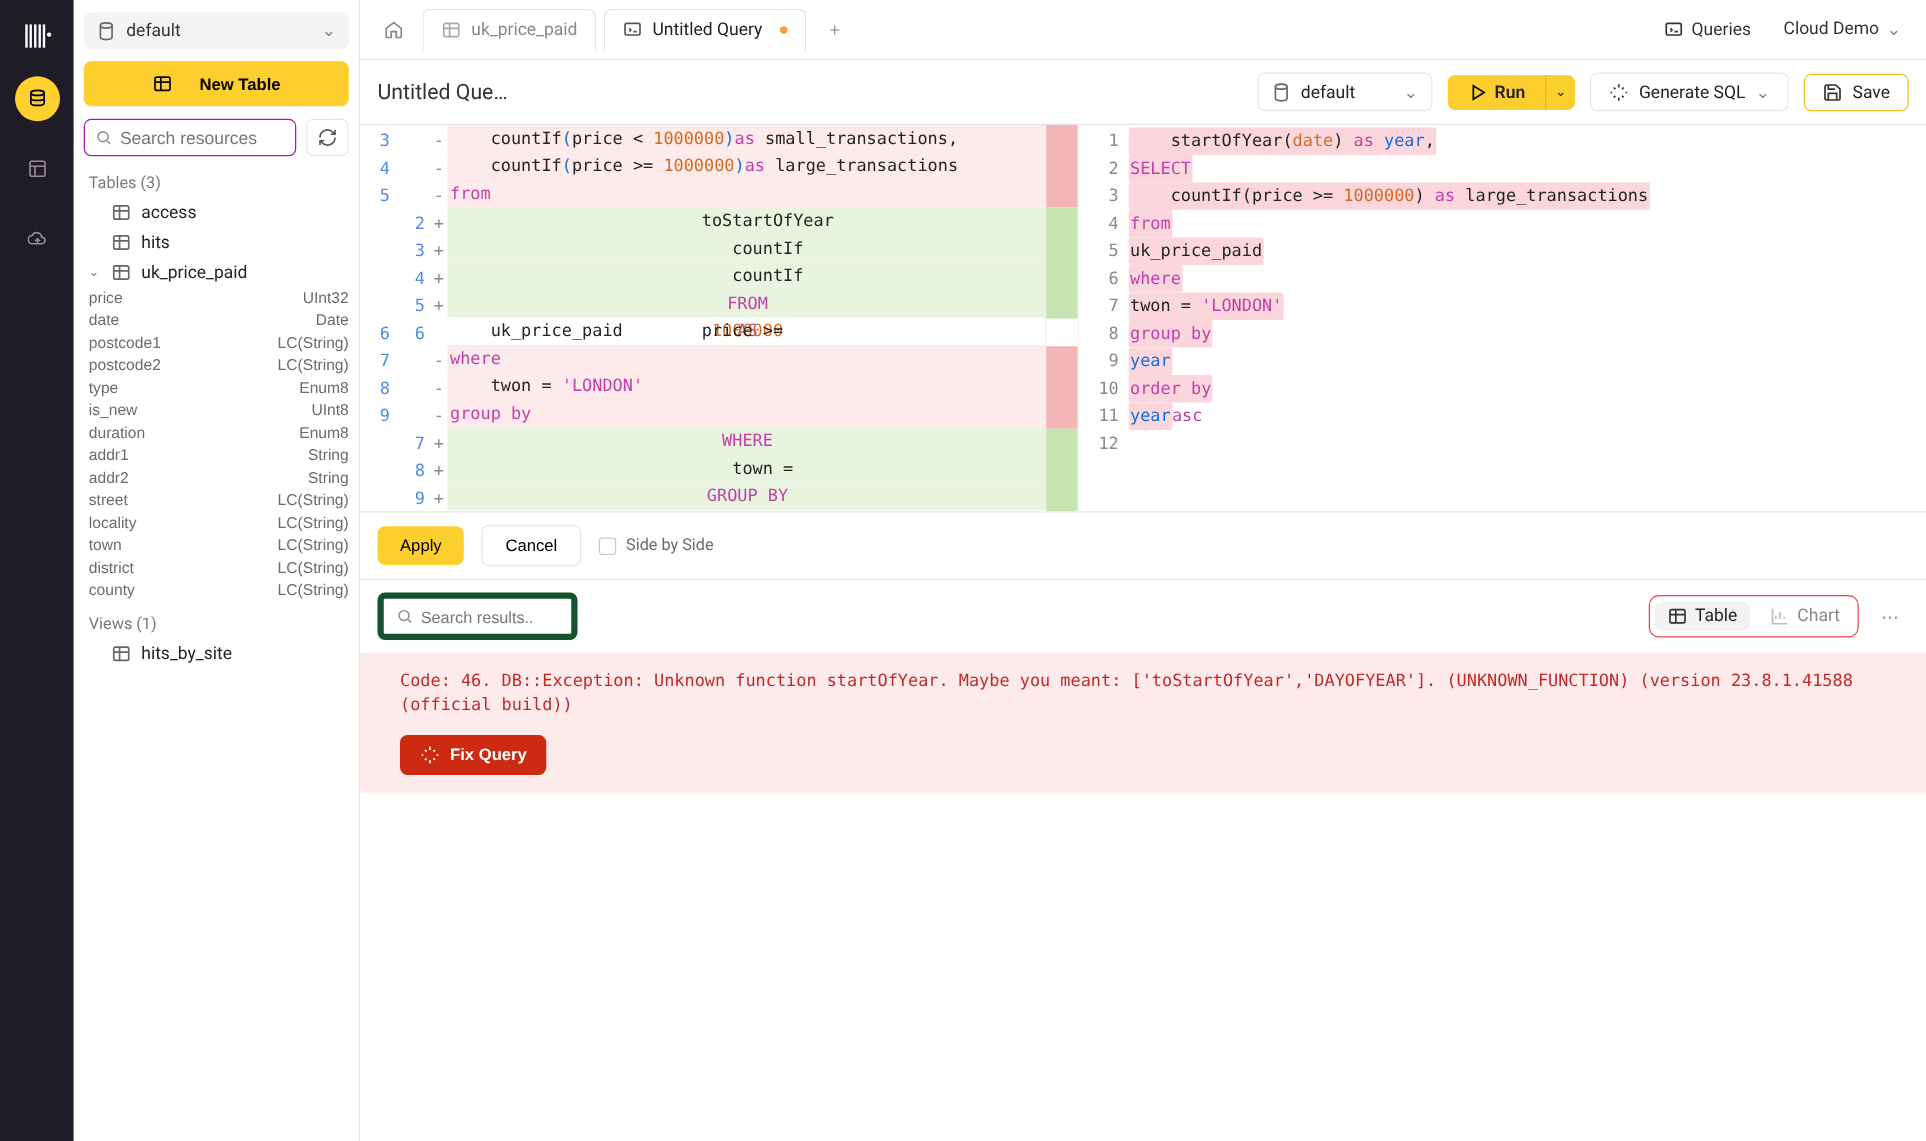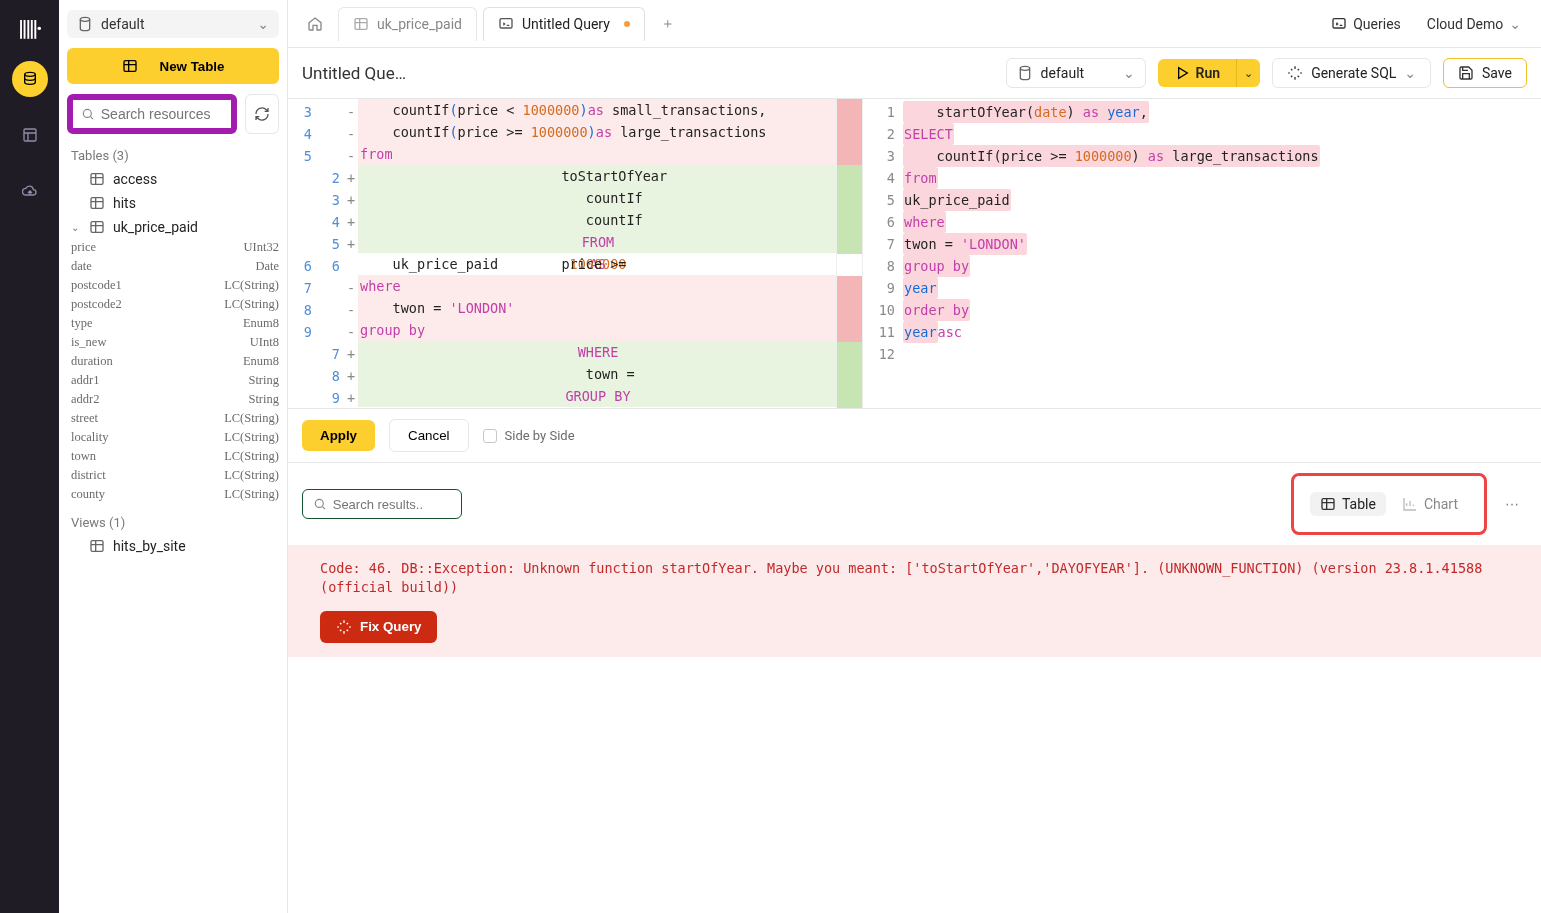--- a/index.html
+++ b/index.html
@@ -53,31 +53,31 @@
   background: #fcce2e;
   border: none; border-radius: 6px;
   height: 36px;
   font-weight: 600;
   display: flex; align-items: center; justify-content: center; gap: 22px;
   cursor: pointer;
 }
 .search-row { display: flex; gap: 8px; }
 .search-box {
   flex: 1; display: flex; align-items: center; gap: 6px;
-  border: 6px solid #a21caf; border-radius: 6px;
+  border: 1px solid #a21caf; border-radius: 6px;
   padding: 6px 8px; color: #888;
 }
 .search-box input { border: none; outline: none; width: 100%; font-size: 14px; color: #333; }
 .refresh-btn { width: 34px; border: 1px solid #e6e6e6; border-radius: 6px; display: flex; align-items: center; justify-content: center; cursor: pointer; }
 .section-title { color: #7a7a7a; font-size: 13px; padding: 4px 4px; }
 .tree-item { display: flex; align-items: center; gap: 8px; padding: 4px 4px; font-size: 14px; cursor: pointer; border-radius:4px; }
 .tree-item .indent { width: 10px; }
 .tree-item .caret { width: 10px; color: #777; font-size: 10px; }
 .cols { padding-left: 4px; display: flex; flex-direction: column; gap: 2px; }
-.col-row { display: flex; justify-content: space-between; font-family: Liberation Serif, serif; font-size: 12.5px; color: #6b6b6b; padding: 1px 0; }
+.col-row { display: flex; justify-content: space-between; font-family: Liberation Sans, sans-serif; font-size: 12.5px; color: #6b6b6b; padding: 1px 0; }
 .sidebar-scroll { overflow: hidden; }
 
 .main { flex: 1; display: flex; flex-direction: column; min-width: 0; }
 .tabs-row {
   display: flex; align-items: center; height: 48px;
   border-bottom: 1px solid #e6e6e6;
   padding: 0 10px; gap: 6px;
 }
 .tab-home { width: 34px; height: 34px; display:flex; align-items:center; justify-content:center; color:#888; cursor:pointer; border-radius:6px; }
 .tab {
@@ -136,31 +136,31 @@
 .cl-row { height:22px; display:flex; align-items:center; white-space:pre; }
 .hl-pink { background:#fbd7dd; border-radius:2px; padding:0 1px; }
 .tok-kw { color:#c23fa9; }
 .tok-num { color:#d46b1f; }
 .tok-str { color:#c23fa9; }
 .tok-id { color:#d46b1f; }
 .tok-blue { color:#166bd6; }
 .tok-paren { color:#166bd6; }
 
 .apply-bar { display:flex; align-items:center; gap:14px; padding:10px 14px; border-bottom:1px solid #e6e6e6; }
-.btn-primary { background:#fcce2e; border:none; border-radius:6px; padding:8px 18px; font-weight:700; cursor:pointer; }
+.btn-primary { background:#fcce2e; border:none; border-radius:6px; padding:8px 18px; font-weight:400; cursor:pointer; }
 .btn-secondary { background:#fff; border:1px solid #e6e6e6; border-radius:6px; padding:8px 18px; cursor:pointer; }
 .chk { display:flex; align-items:center; gap:8px; color:#6b6b6b; font-size:13px; }
 .chk .box { width:14px; height:14px; border:1px solid #c8c8c8; border-radius:3px; }
 
 .results-bar { display:flex; align-items:center; padding:10px 14px; gap:10px; }
-.seg { margin-left:auto; display:flex; align-items:center; gap:6px; border:3px solid #ef4444; border-radius:8px; padding:16px; }
+.seg { margin-left:auto; display:flex; align-items:center; gap:6px; border:1px solid #ef4444; border-radius:8px; padding:4px; }
 .seg .seg-btn { padding:4px 10px; border-radius:6px; display:flex; align-items:center; gap:6px; color:#888; cursor:pointer; }
 .seg .seg-btn.active { background:#f2f2f3; color:#222; }
 .more-btn { color:#888; padding:4px 8px; cursor:pointer; }
-.results-search { border:1px solid #14532d; border-radius:6px; display:flex; align-items:center; gap:6px; padding:6px 10px; width:160px; }
+.results-search { border:5px solid #14532d; border-radius:6px; display:flex; align-items:center; gap:6px; padding:6px 10px; width:160px; }
 .results-search input { border:none; outline:none; width:100%; font-size:13px; }
 
 .error-panel { border-left:3px solid #cc312; background:#fdeaea; padding:14px 32px; font-family: ui-monospace,"SF Mono",Menlo,Monaco,monospace; font-size:13.5px; line-height:1.4; color:#c22a2a; }
 .fix-btn { margin-top:14px; background:#cc2b12; color:#fff; border:none; border-radius:6px; padding:8px 16px; font-weight:600; display:inline-flex; align-items:center; gap:8px; cursor:pointer; font-family: -apple-system, sans-serif; }
 .icon { display:inline-flex; width:16px; height:16px; }
 svg { width:100%; height:100%; }
 </style>
 </head>
 <body>
 

